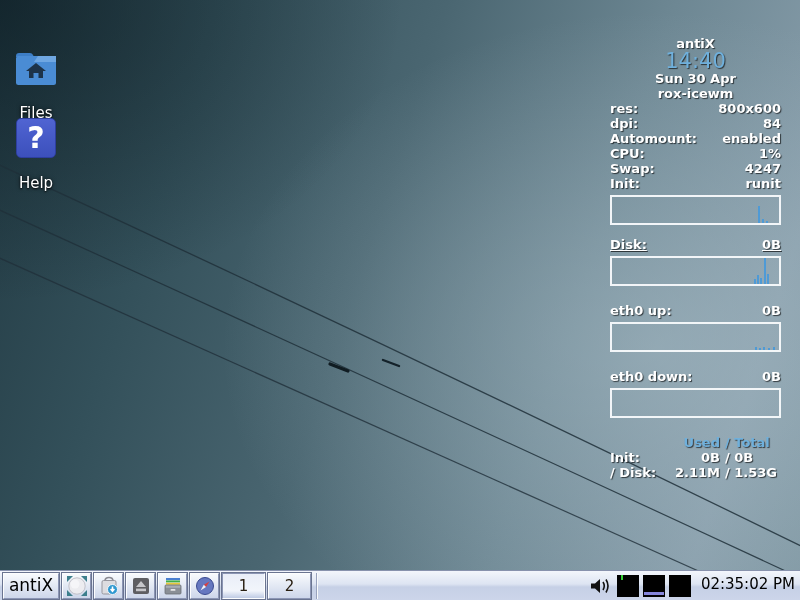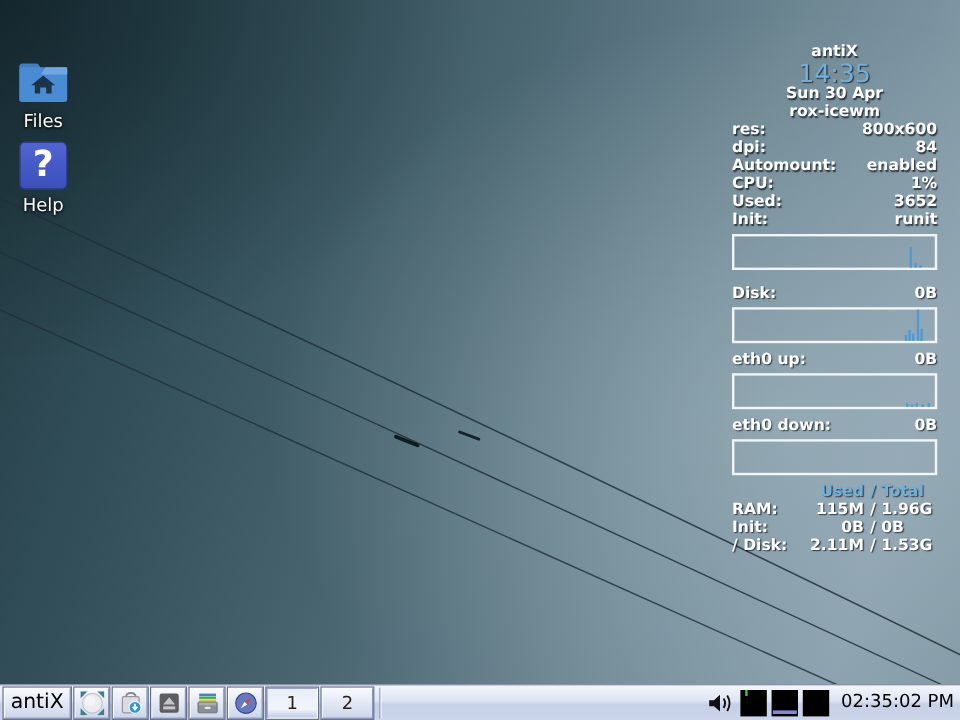--- a/index.html
+++ b/index.html
@@ -13,21 +13,21 @@
       radial-gradient(620px 480px at 82% 58%, rgba(172,192,202,0.50), rgba(172,192,202,0) 70%),
       radial-gradient(560px 420px at 0% 0%, rgba(8,22,28,0.55), rgba(8,22,28,0) 72%),
       linear-gradient(108deg, #223a43 0%, #33505a 22%, #4a6671 45%, #6d8793 68%, #879daa 88%, #7f97a2 100%);
   }
   .wires { position:absolute; inset:0; pointer-events:none; }
 
   
   .desk-icon { position:absolute; width:72px; text-align:center; cursor:default; }
   .desk-icon .glyph { display:block; margin:0 auto; }
   .desk-icon .caption {
-    display:block; margin-top:4px; color:#fff; font-size:15px;
+    display:block; margin-top:16px; color:#fff; font-size:15px;
     text-shadow:0 1px 2px rgba(0,0,0,0.95), 0 0 4px rgba(0,0,0,0.6);
   }
   #icon-files { left:0; top:50px; }
   #icon-help  { left:0; top:118px; }
   .help-badge {
     width:40px; height:40px; margin:0 auto; border-radius:5px;
     background:linear-gradient(#5064d2, #3c50bc);
     border:1px solid #2e3fa0;
     color:#fff; font-size:30px; font-weight:bold; line-height:38px; text-align:center;
   }
@@ -39,22 +39,22 @@
     text-shadow:1px 1px 1px rgba(0,0,0,0.65);
   }
   .conky .c-center { text-align:center; }
   .conky .c-time { font-size:21px; line-height:20px; font-weight:normal; color:#6fb0dc; }
   .conky .row { display:flex; justify-content:space-between;text-align:center; }
   .conky .graph {
     position:relative; height:30px; margin-top:4px;
     border:2px solid rgba(248,250,252,0.95);
   }
   .conky .graph i { position:absolute; bottom:0; width:2px; background:#4e9ad6; }
-  .conky .gap-lg { margin-top:12px; }
-  .conky .gap-md { margin-top:6px; }
+  .conky .gap-lg { margin-top:12px;text-decoration:underline; }
+  .conky .gap-md { margin-top:17px; }
   .conky .usage-header { text-align:right; color:#6fb0dc; }
   .conky .u-row { display:flex; }
   .conky .u-label { flex:1; text-align:left; }
   .conky .u-used { width:52px; text-align:right; }
   .conky .u-total { width:56px; text-align:left; margin-left:5px; }
 
   
   .taskbar {
     position:absolute; left:0; bottom:0; width:800px; height:30px;
     border-top:1px solid #8892ad;
@@ -107,43 +107,43 @@
     <span class="caption">Files</span>
   </div>
 
   <div class="desk-icon" id="icon-help">
     <div class="help-badge">?</div>
     <span class="caption">Help</span>
   </div>
 
   <div class="conky">
     <div class="c-center">antiX</div>
-    <div class="c-center c-time">14:35</div>
+    <div class="c-center c-time">14:40</div>
     <div class="c-center">Sun 30 Apr</div>
     <div class="c-center">rox-icewm</div>
 
     <div class="row">
       <span>res:</span>
       <span>800x600</span>
     </div>
     <div class="row">
       <span>dpi:</span>
       <span>84</span>
     </div>
     <div class="row">
       <span>Automount:</span>
       <span>enabled</span>
     </div>
     <div class="row">
       <span>CPU:</span>
       <span>1%</span>
     </div>
     <div class="row">
-      <span>Used:</span>
-      <span>3652</span>
+      <span>Swap:</span>
+      <span>4247</span>
     </div>
     <div class="row">
       <span>Init:</span>
       <span>runit</span>
     </div>
 
     <div class="graph">
         <i style="left: 146px; height: 17px;"></i>
         <i style="left: 150px; height: 4px;"></i>
         <i style="left: 154px; height: 2px;"></i>
@@ -176,25 +176,20 @@
     <div class="row gap-md">
       <span>eth0 down:</span>
       <span>0B</span>
     </div>
     <div class="graph"></div>
 
     <div class="u-row gap-md usage-header">
       <span class="u-label"></span>
       <span class="u-used">Used</span>
       <span class="u-total">/ Total</span>
-    </div>
-    <div class="u-row">
-      <span class="u-label">RAM:</span>
-      <span class="u-used">115M</span>
-      <span class="u-total">/ 1.96G</span>
     </div>
     <div class="u-row">
       <span class="u-label">Init:</span>
       <span class="u-used">0B</span>
       <span class="u-total">/ 0B</span>
     </div>
     <div class="u-row">
       <span class="u-label">/ Disk:</span>
       <span class="u-used">2.11M</span>
       <span class="u-total">/ 1.53G</span>

